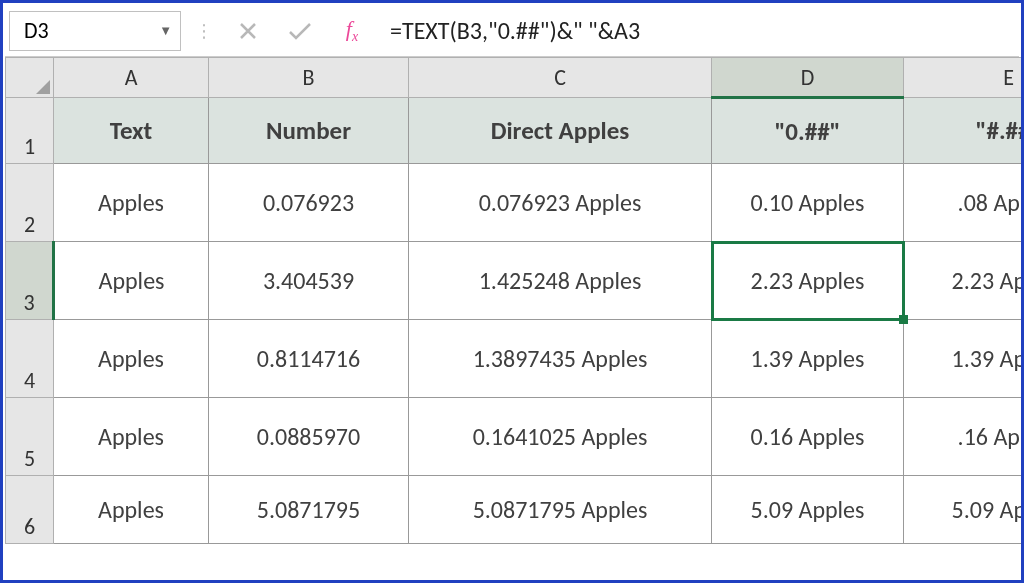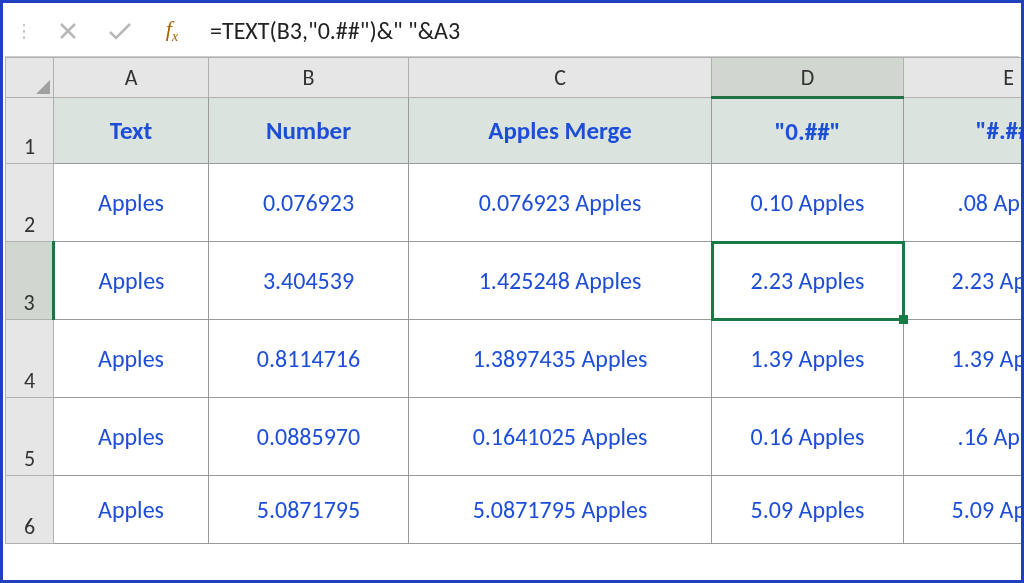--- a/index.html
+++ b/index.html
@@ -48,21 +48,21 @@
       height: 40px;
       display: flex;
       align-items: center;
       justify-content: center;
       color: #b0b0b0;
       font-size: 22px;
     }
     .fb-btn.fx {
       font-style: italic;
       font-family: "Times New Roman", serif;
-      color: #a16207;
+      color: #ec4899;
       font-size: 22px;
     }
     .fb-btn.fx sub { font-size: 14px; font-style: italic; }
     .formula-input {
       flex: 1;
       height: 38px;
       border: none;
       outline: none;
       font-size: 24px;
       padding: 0 12px;
@@ -118,21 +118,21 @@
     .rowhead.sel-row {
       background: #d0d7cf;
       border-right: 3px solid #217346;
     }
     .cell {
       border: 1px solid #999;
       text-align: center;
       font-size: 24px;
       padding: 0 8px;
       height: 78px;
-      color: #1d4ed8;
+      color: #404040;
       background: #fff;
       position: relative;
     }
     .header-row .cell {
       font-weight: bold;
       background: #dbe3df;
       height: 66px;
       font-size: 25px;
     }
     .row6 .cell { height: 68px; }
@@ -149,20 +149,24 @@
       height: 9px;
       background: #1a7a45;
       z-index: 3;
     }
     td.cell.lastcol { border-right: 1px solid #999; }
   </style>
 </head>
 <body>
 
 <div class="formula-bar">
+  <div class="name-box">
+    <span>D3</span>
+    <span class="dropdown-icon">▼</span>
+  </div>
   <div class="fb-sep-dots">⋮</div>
   <div class="fb-btn">
     <svg width="20" height="20" viewBox="0 0 20 20">
         <path d="M3 3 L17 17 M17 3 L3 17" stroke="#b8b8b8" stroke-width="2.5" fill="none"></path>
       </svg>
   </div>
   <div class="fb-btn">
     <svg width="26" height="20" viewBox="0 0 26 20">
         <path d="M3 11 L9 17 L23 3" stroke="#b8b8b8" stroke-width="2.5" fill="none"></path>
       </svg>
@@ -189,21 +193,21 @@
       <td>A</td>
       <td>B</td>
       <td>C</td>
       <td class="sel-col">D</td>
       <td>E</td>
     </tr>
     <tr class="header-row">
       <td class="rowhead">1</td>
       <td class="cell">Text</td>
       <td class="cell">Number</td>
-      <td class="cell">Apples Merge</td>
+      <td class="cell">Direct Apples</td>
       <td class="cell">"0.##"</td>
       <td class="cell lastcol">"#.##"</td>
     </tr>
     <tr>
       <td class="rowhead">2</td>
       <td class="cell">Apples</td>
       <td class="cell">0.076923</td>
       <td class="cell">0.076923 Apples</td>
       <td class="cell">0.10 Apples</td>
       <td class="cell lastcol">.08 Apples</td>

